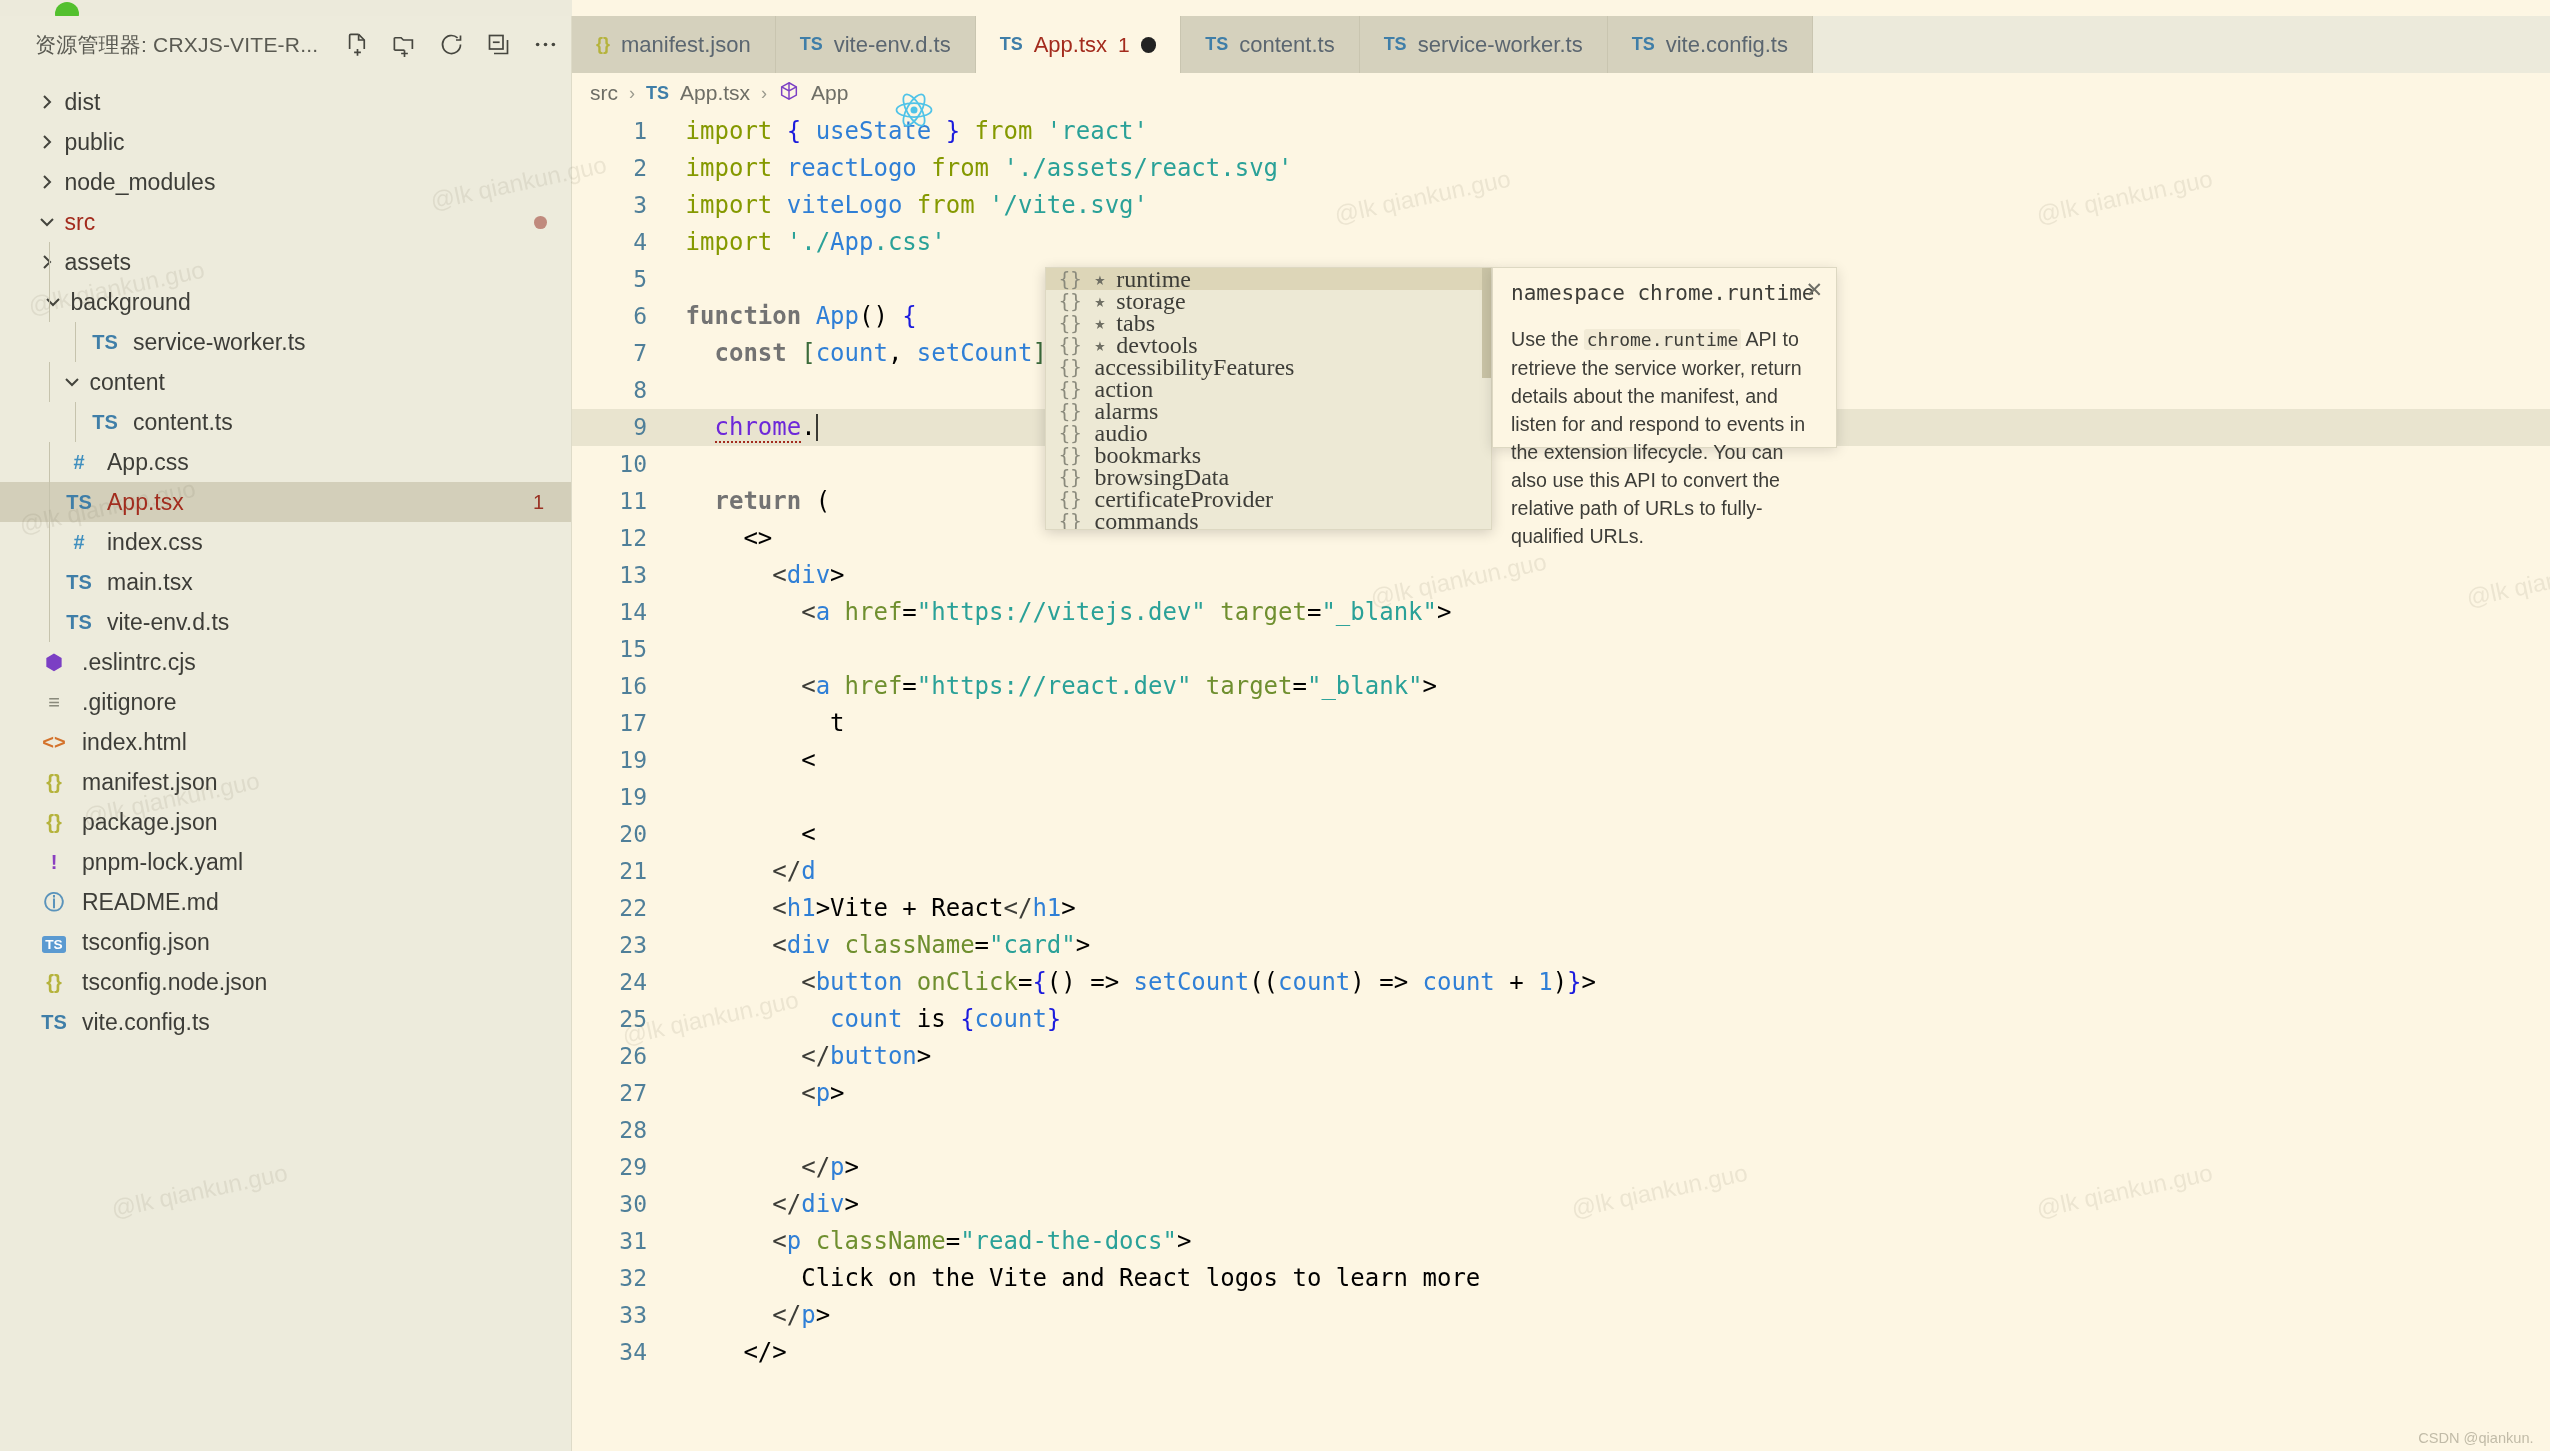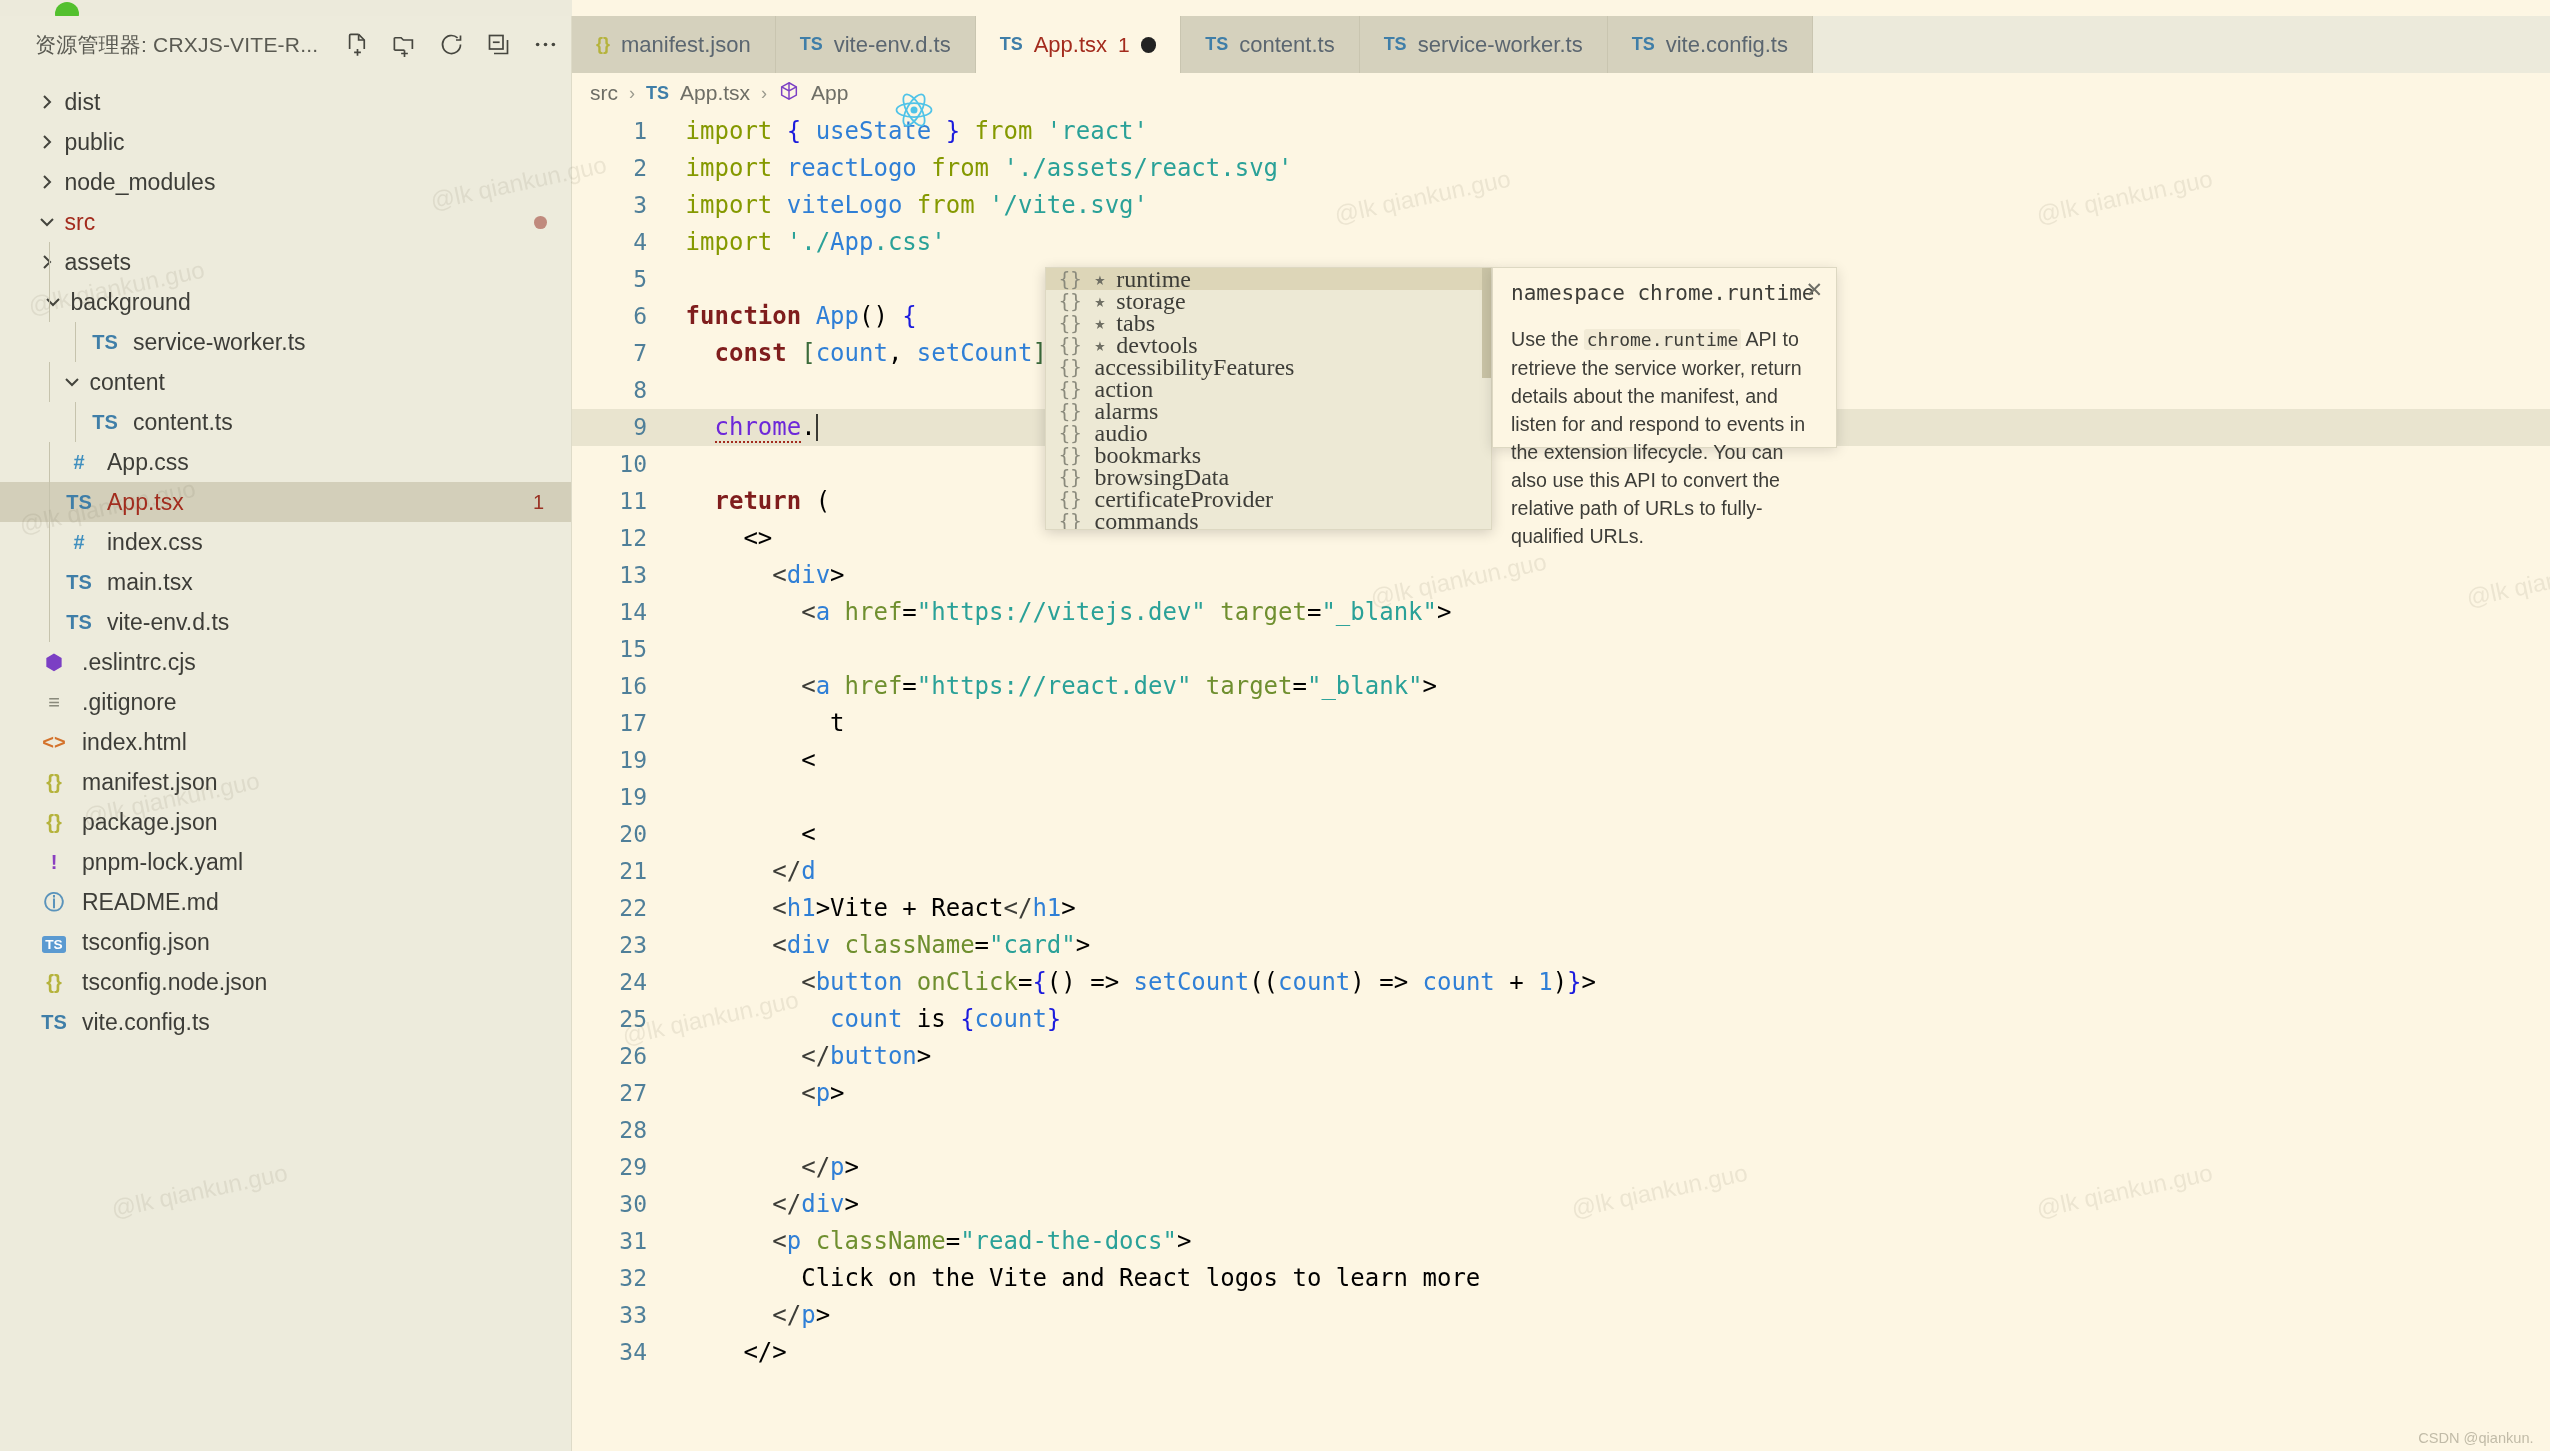--- a/index.html
+++ b/index.html
@@ -74,21 +74,21 @@
           font-family: "DejaVu Sans Mono", monospace; font-size: 24px; line-height: 37px; }
   .cl { position: relative; display: flex; height: 37px; }
   .cl.hl { background: #e9e4cf; }
   .ln { width: 99px; flex: 0 0 99px; text-align: right; padding-right: 24px;
         color: #4f7f99; font-size: 23px; }
   .ct { position: relative; white-space: pre; padding-left: 14.6px; }
   .caret { display:inline-block; width:2.7px; height:27px; background:#3a3a34;
            vertical-align:-5.5px; }
   
   .k  { color: #859900; }          
-  .kb { color: #7f1d1d; font-weight: 700; } 
+  .kb { color: #737373; font-weight: 700; } 
   .fn { color: #2f7fd6; }          
   .st { color: #2aa198; }          
   .br { color: #1b1bdd; }          
   .pn { color: #3b6b3b; }
   .tg { color: #2f7fd6; }          
   .at { color: #6f8f2f; }
   .num{ color: #2f7fd6; }
   .pl { color: #3d3d38; }
   .err-sq { border-bottom: 2.7px dotted #a32b1d; }
   .chr { color: #6d28d9; }

